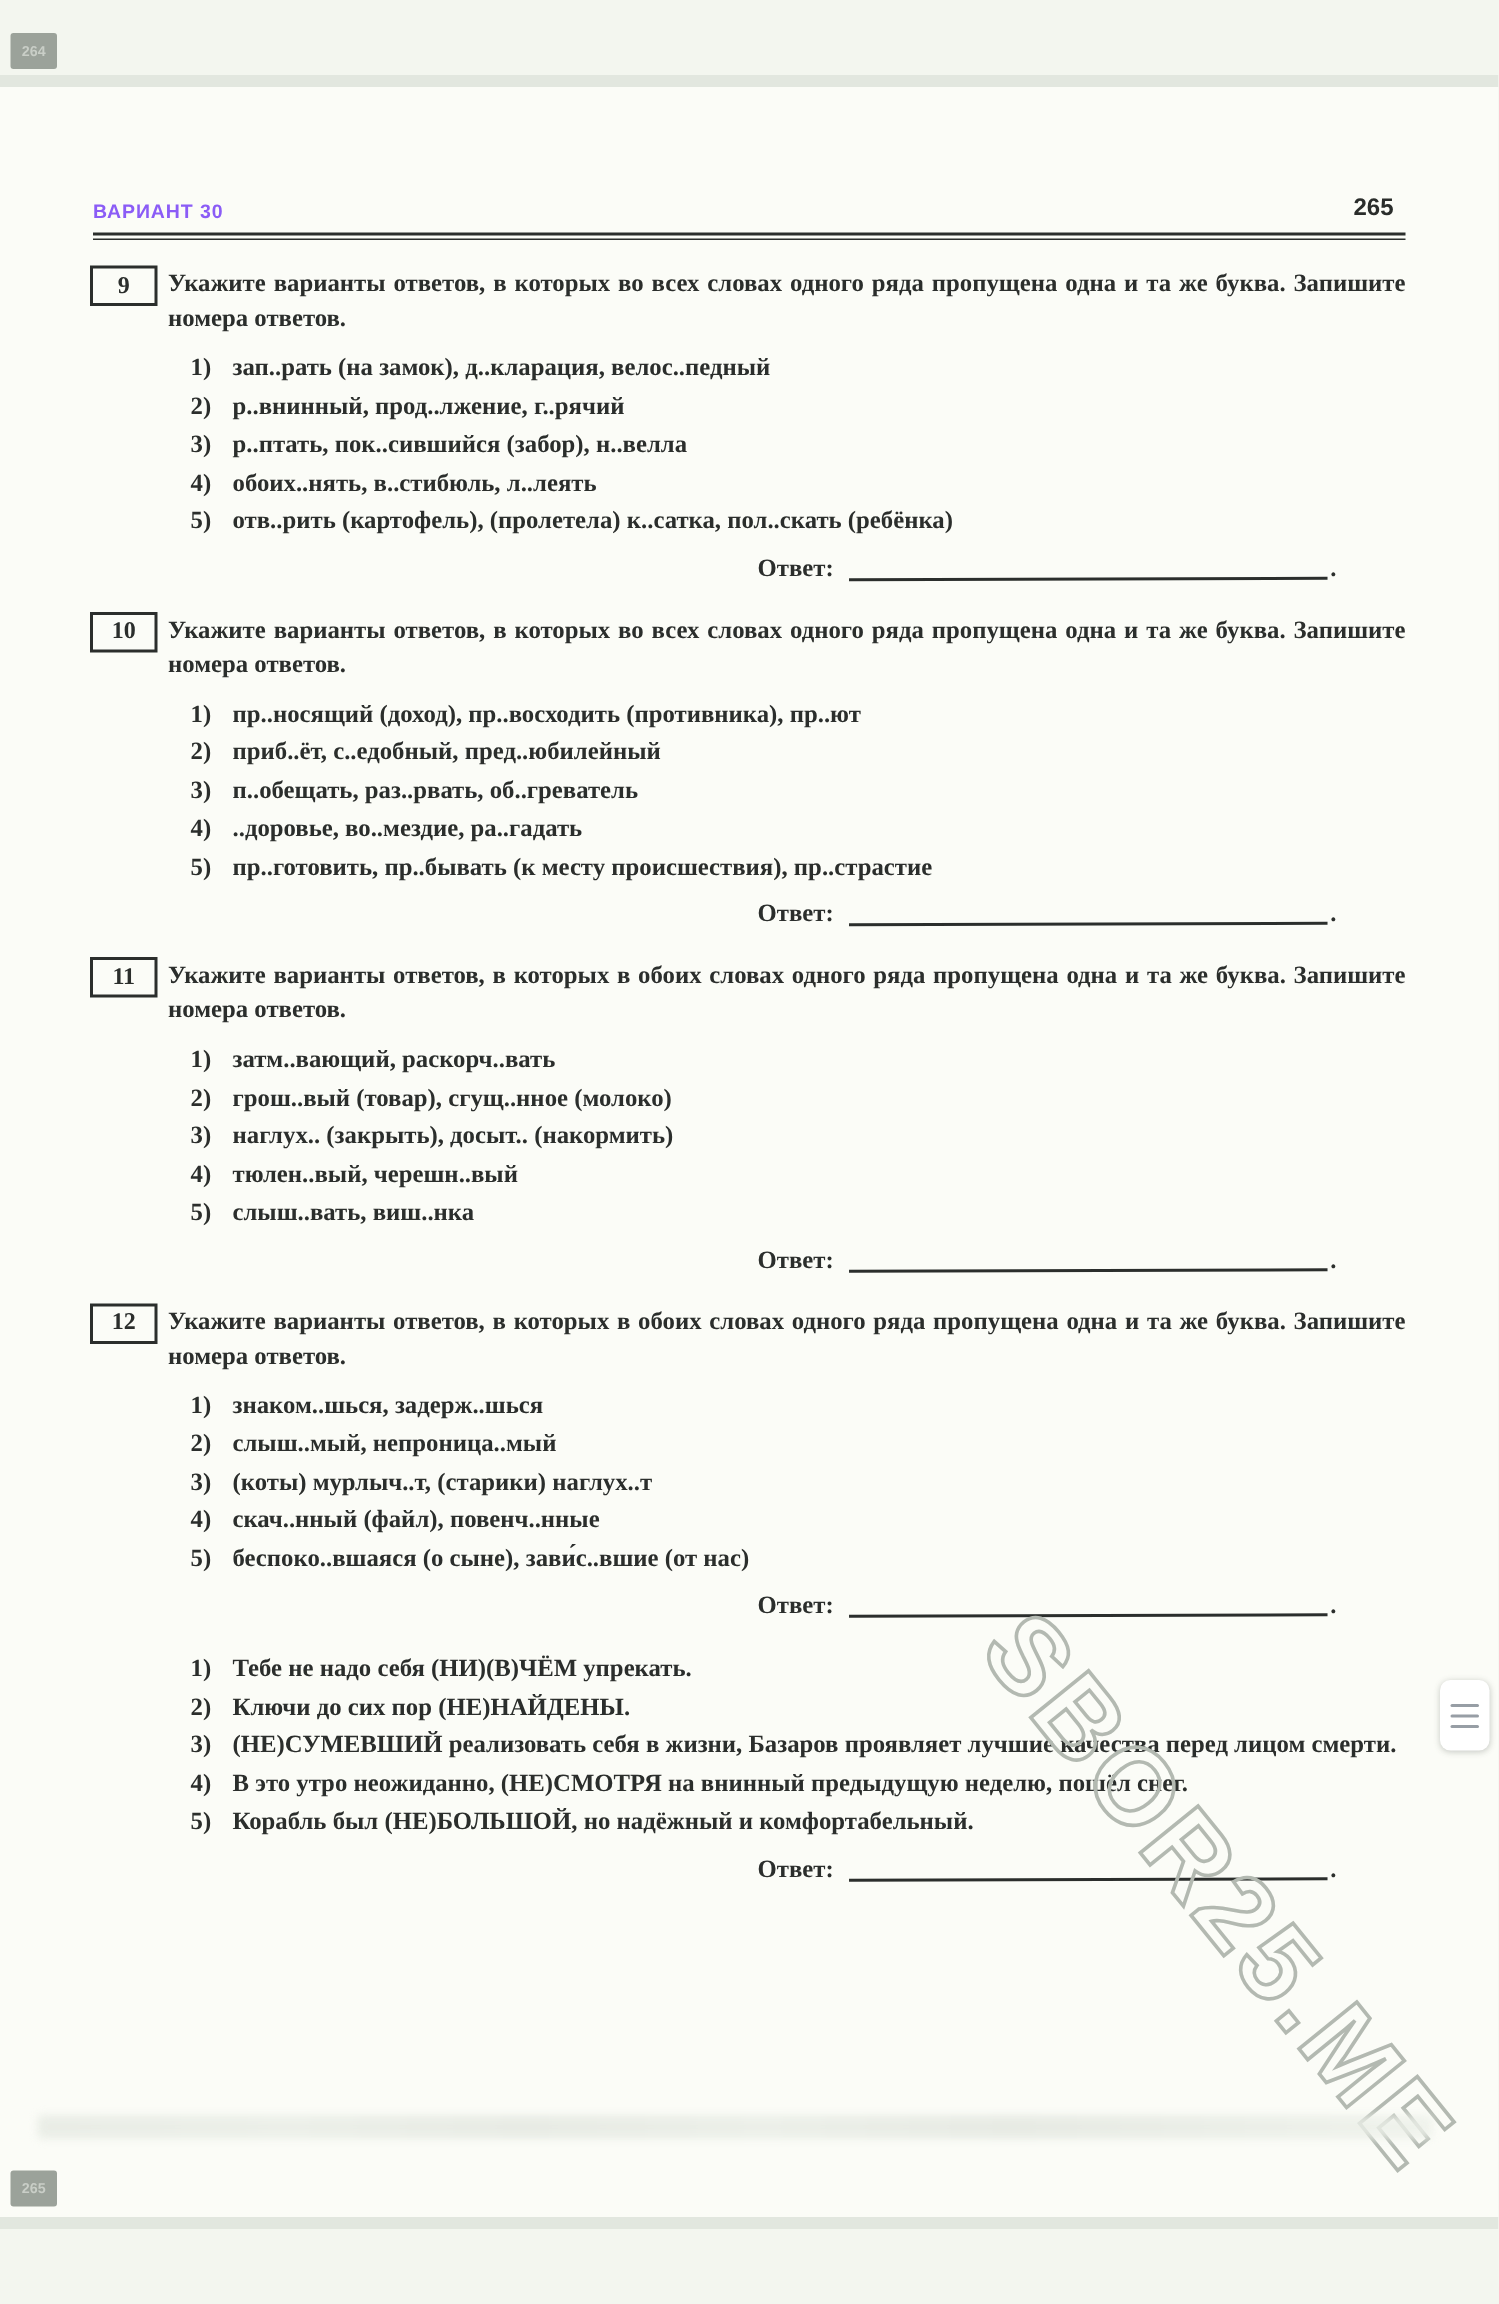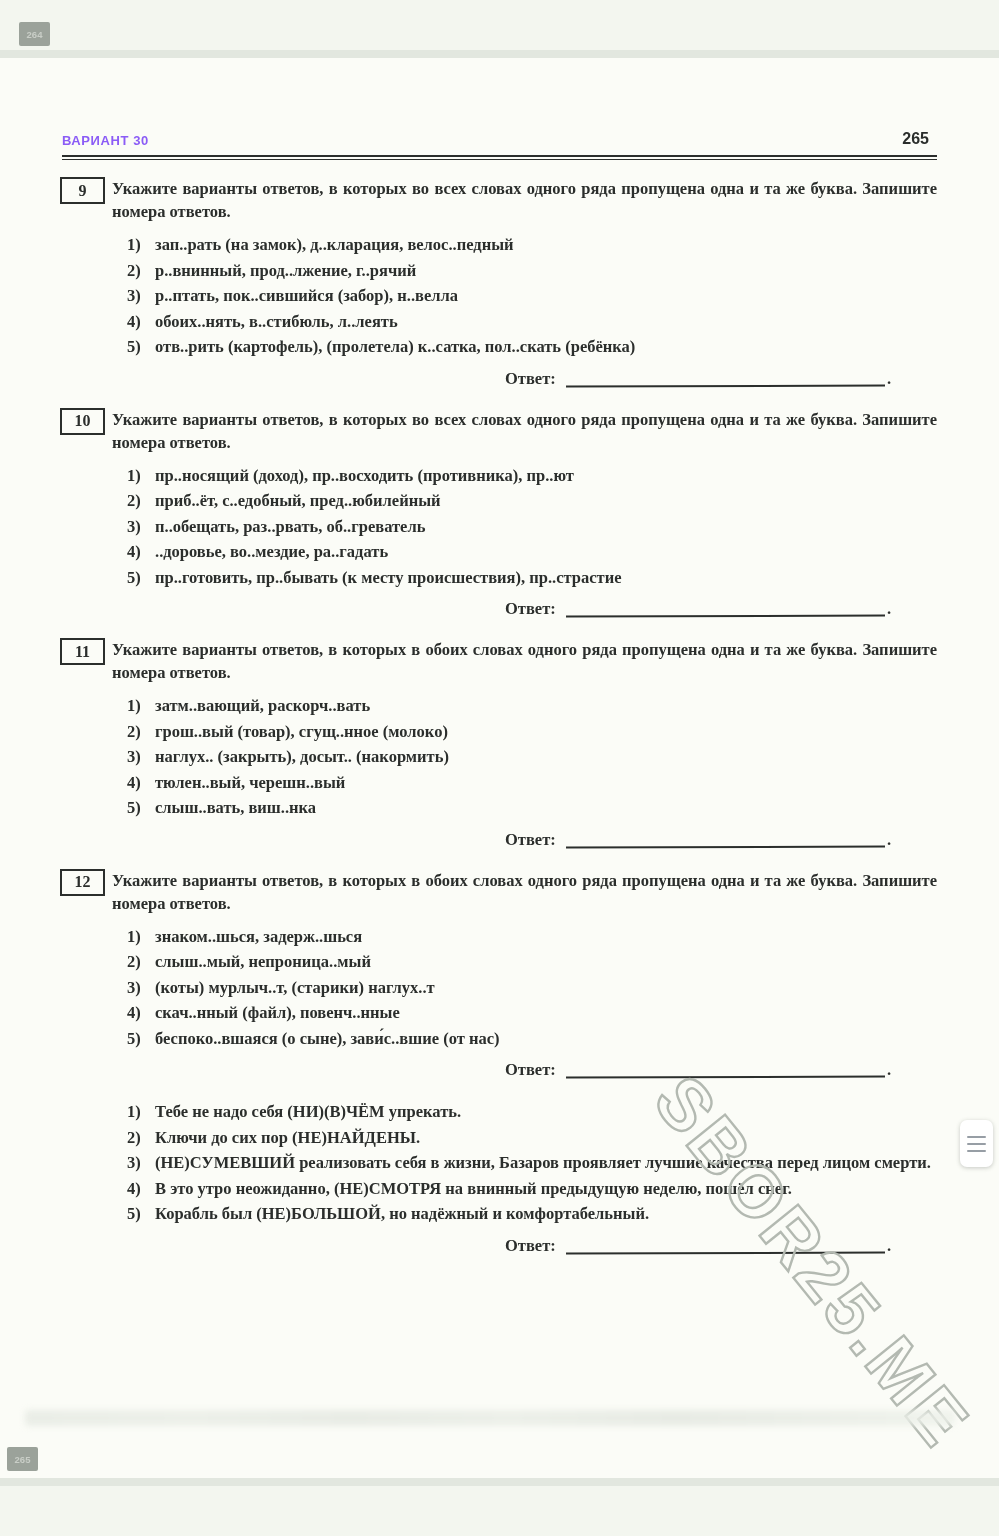--- a/index.html
+++ b/index.html
@@ -9,21 +9,21 @@
   .page-strip { position:relative; width:100%; background:#f3f6ef; }
   .strip-prev { height:50px; }
   .strip-next { height:50px; }
   .gap-band { height:8px; background:#e2e7df; }
 
   .page { position:relative; width:100%; height:1420px; background:#fbfcf7; overflow:hidden; }
 
   .page-badge { position:absolute; width:31px; height:24px; background:#9ba29a;
     border-radius:2px; display:flex; align-items:center; justify-content:center;
     font-family:"Liberation Sans", sans-serif; font-size:9.5px; font-weight:700; color:#c9cec7; }
-  .badge-top { left:19px; top:22px; }
+  .badge-top { left:7px; top:22px; }
   .badge-bottom { left:7px; top:1389px; }
 
   .header-row { display:flex; justify-content:space-between; align-items:flex-end;
     margin:72px 70px 0 62px; font-family:"Liberation Sans", sans-serif; font-weight:700; }
   .header-variant { font-size:13px; letter-spacing:0.6px; color:#8b5cf6; }
   .header-page { font-size:16px; color:#2a2d2b; }
   .header-rule { margin:7px 62px 0 62px; height:5px;
     border-top:2px solid #2b2e2c; border-bottom:1px solid #2b2e2c; }
 
   .questions { margin-top:12px; }

